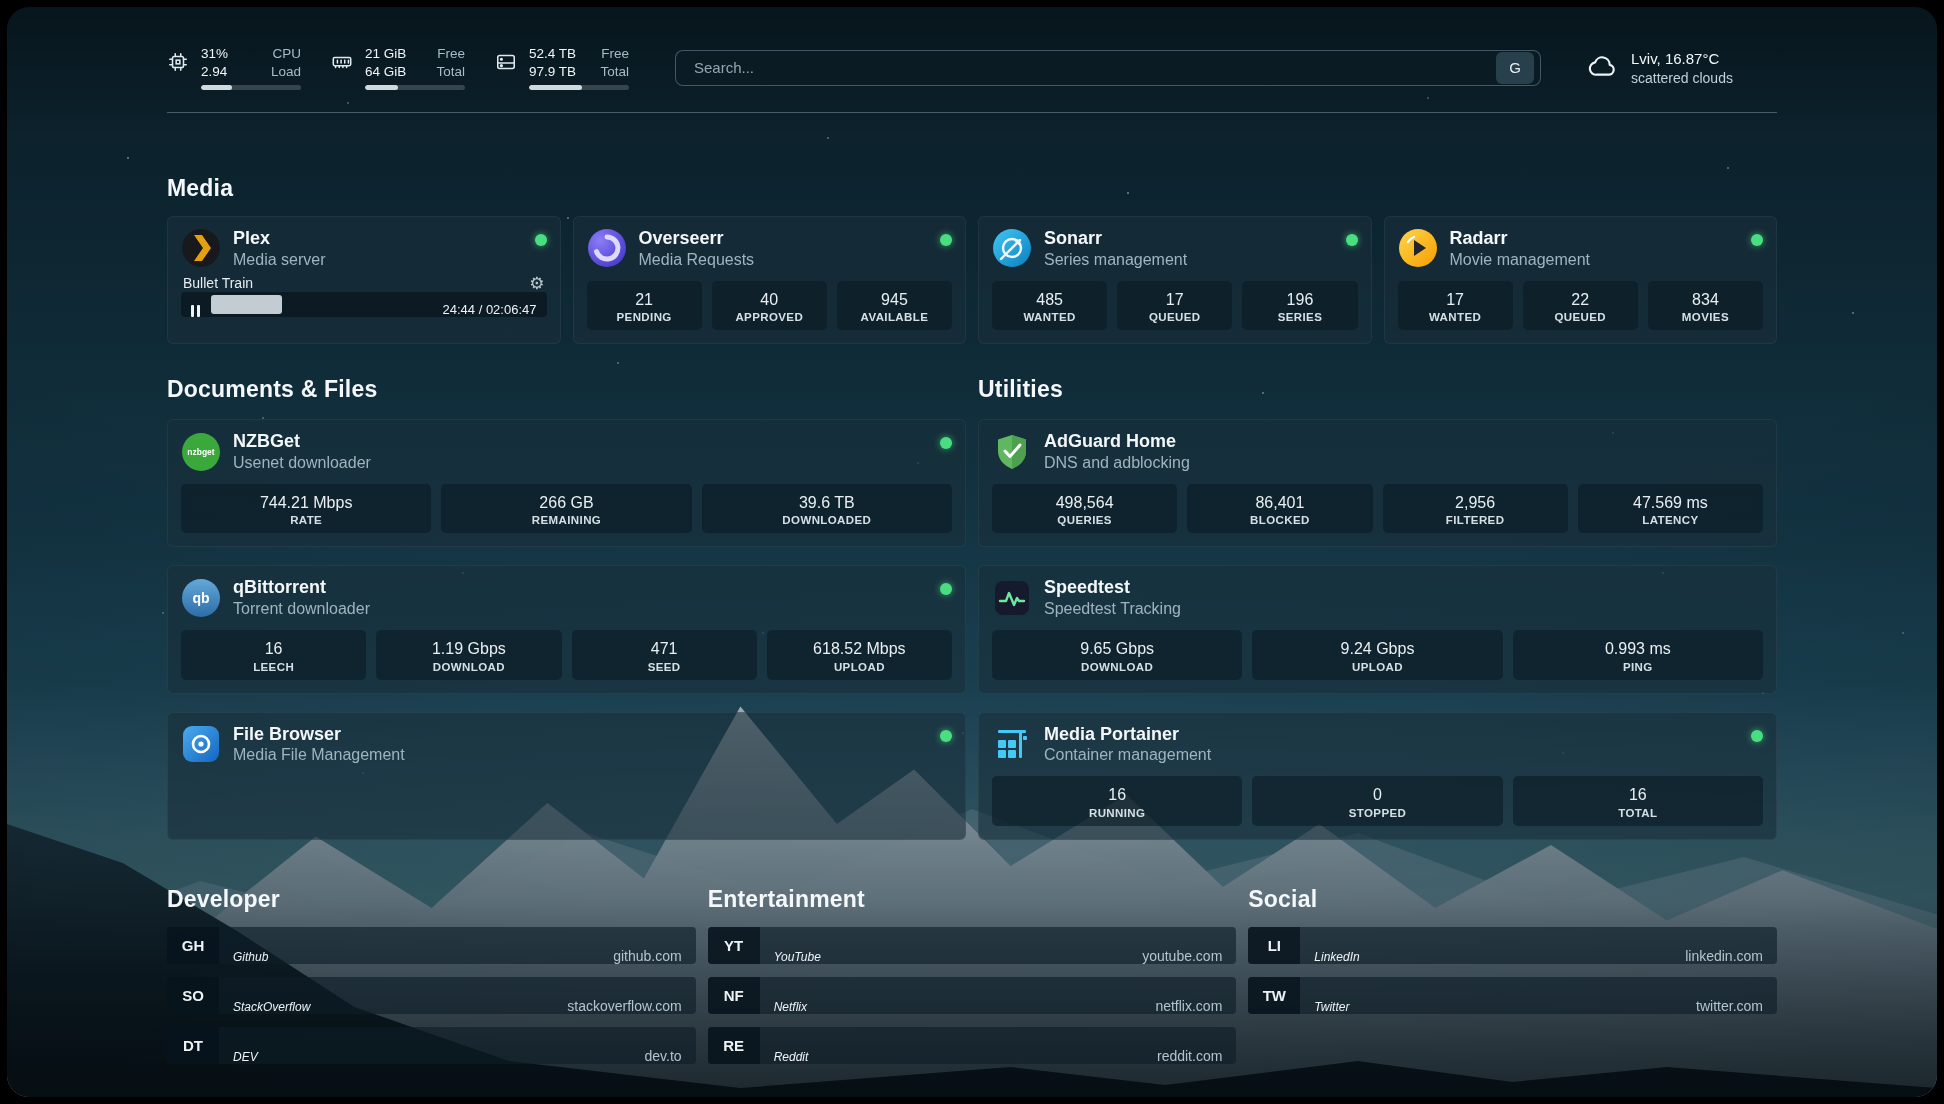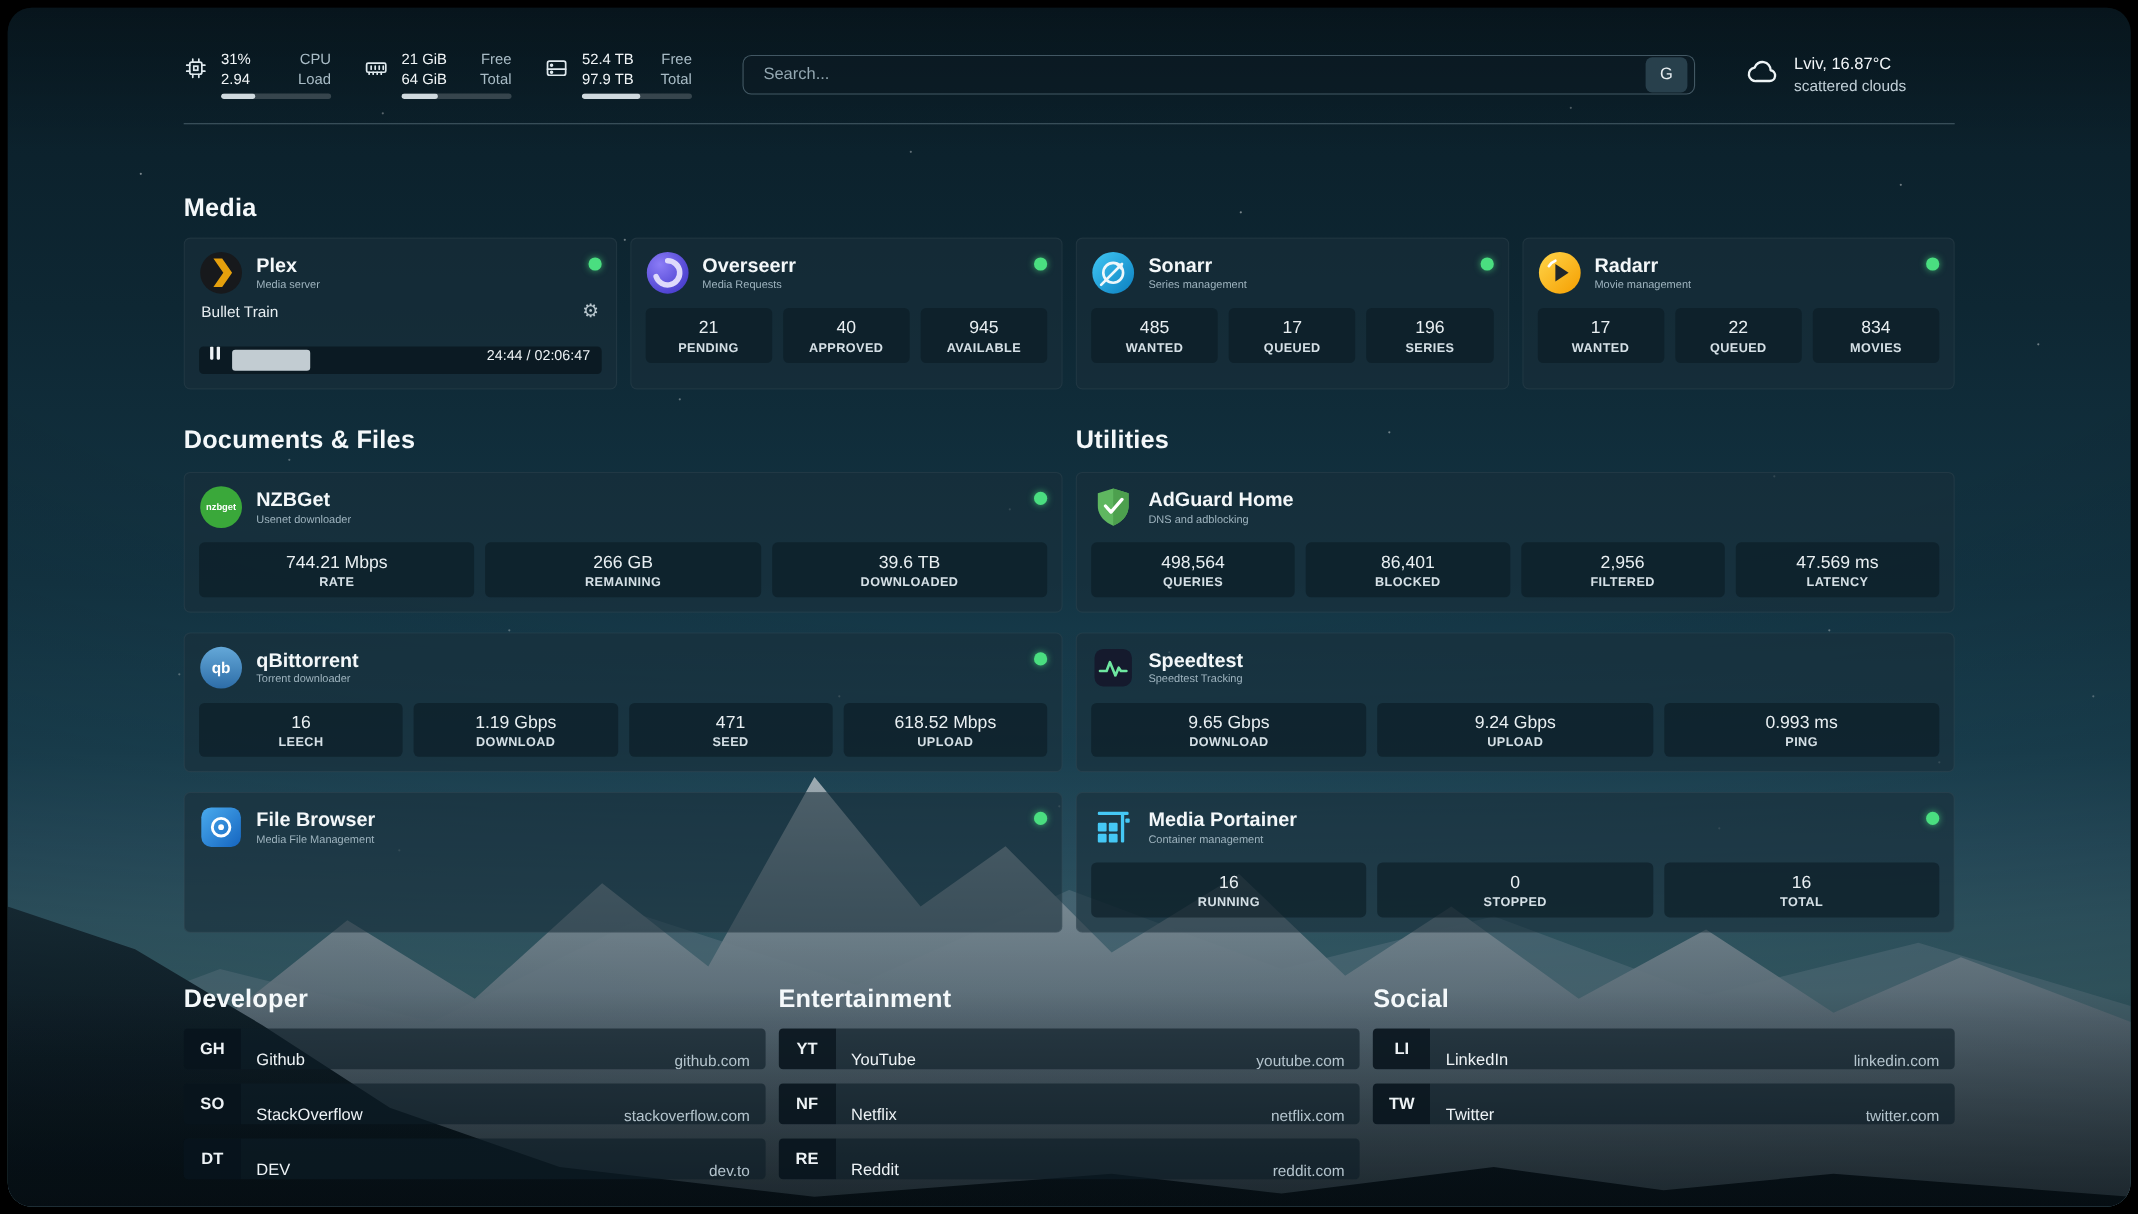--- a/index.html
+++ b/index.html
@@ -72,49 +72,49 @@
   .section-title { font-size:23px; font-weight:700; letter-spacing:.2px; margin:0 0 14px; color:#f4f8fa; }
   .media-section { margin-top:62px; }
   .cards-row { display:flex; gap:12px; }
 
   .card { flex:1; background:rgba(25,47,59,.6); border:1px solid rgba(255,255,255,.05);
     border-radius:6px; padding:11px 13px 13px; }
   .card-head { display:flex; align-items:center; gap:12px; }
   .app-icon { width:40px; height:40px; flex:0 0 auto; display:flex; align-items:center; justify-content:center; }
   .app-meta { display:flex; flex-direction:column; }
   .app-name { font-size:18px; font-weight:600; color:#f3f7f9; line-height:1.2; }
-  .app-sub { font-size:10px; color:#9fb4bf; margin-top:1px; }
+  .app-sub { font-size:16px; color:#9fb4bf; margin-top:1px; }
   .status-dot { width:12px; height:12px; border-radius:50%; background:#4ade80;
     margin-left:auto; align-self:flex-start; margin-top:6px; box-shadow:0 0 7px rgba(74,222,128,.7); }
   .stats { display:flex; gap:10px; margin-top:12px; }
   .stat { flex:1; background:rgba(10,26,35,.6); border-radius:5px; text-align:center; padding:8px 4px 7px; }
   .stat-val { font-size:16px; color:#e9eff2; line-height:1.35; }
   .stat-label { font-size:11.5px; font-weight:700; color:#d5e0e6; letter-spacing:.4px; margin-top:1px; }
 
   
   .player-title-row { display:flex; align-items:center; justify-content:space-between;
     font-size:14px; color:#e6edf0; padding:6px 2px 0; }
   .gear { color:#b9c7ce; font-size:17px; line-height:1; cursor:pointer; }
   .progress { position:relative; height:25px; background:rgba(9,22,30,.8); border-radius:4px;
-    display:flex; align-items:flex-start; padding:0 10px; overflow:hidden;margin-top:24px; }
+    display:flex; align-items:flex-end; padding:0 10px; overflow:hidden; }
   .progress-fill { position:absolute; left:30px; top:3px; bottom:3px; background:rgba(214,224,229,.9); border-radius:3px; }
   .pause-icon { position:relative; z-index:2; display:flex; gap:3px; cursor:pointer; }
   .pause-icon i { display:block; width:3px; height:12px; background:#eef3f5; border-radius:1px; }
   .ptime { margin-left:auto; position:relative; z-index:2; font-size:13px; color:#eef3f5; }
 
   .mid-grid { display:grid; grid-template-columns:1fr 1fr; gap:12px; margin-top:32px; }
   .col-stack { display:flex; flex-direction:column; gap:18px; }
   .col-stack .section-title { margin-bottom:-2px; }
 
   .bm-grid { display:grid; grid-template-columns:1fr 1fr 1fr; gap:12px; margin-top:46px; }
   .bm-row { display:flex; align-items:flex-end; height:37px; background:rgba(13,29,39,.62);
     border-radius:4px; margin-bottom:13px; overflow:hidden; cursor:pointer; }
   .bm-abbr { width:52px; align-self:stretch; display:flex; align-items:center; justify-content:center;
     background:rgba(7,18,26,.72); font-weight:700; font-size:15px; color:#edf2f5; }
-  .bm-name { padding-left:14px; font-size:15px; color:#eef3f6; }
+  .bm-name { padding-left:14px; font-size:12px; color:#eef3f6;font-style:italic; }
   .bm-url { margin-left:auto; padding-right:14px; font-size:14px; color:#b4c4cd; }
 </style>
 </head>
 <body>
 
 <div class="screen">
   <div class="stars"></div>
   <div class="m0"></div>
   <div class="m1"></div>
   <div class="m2"></div>

